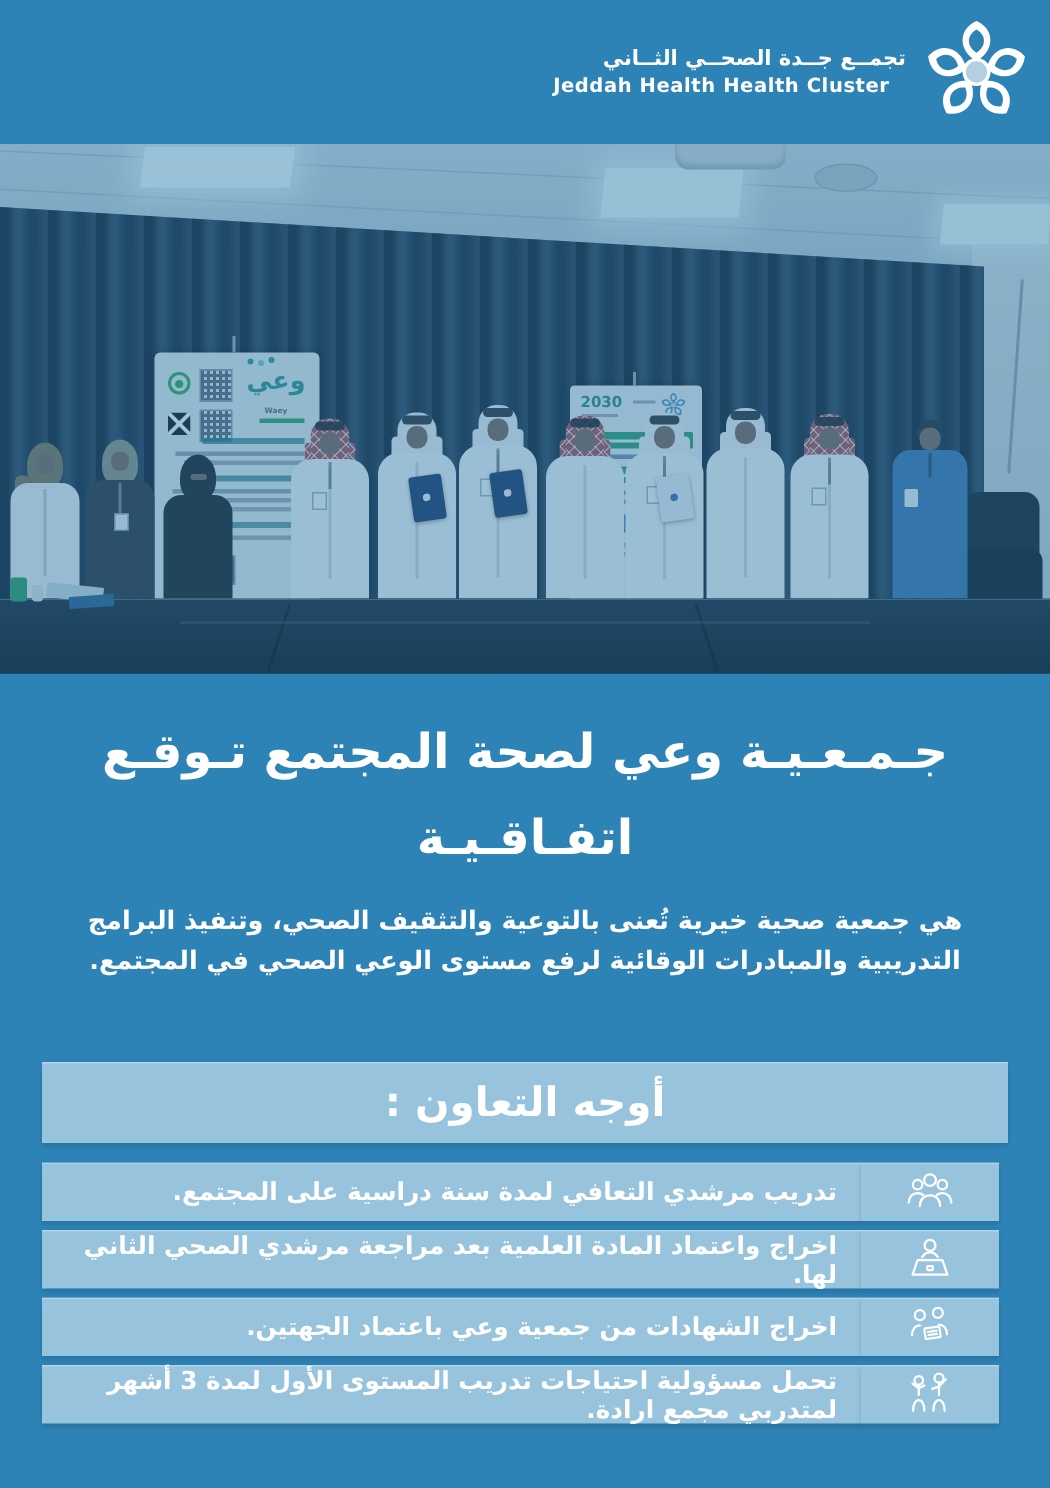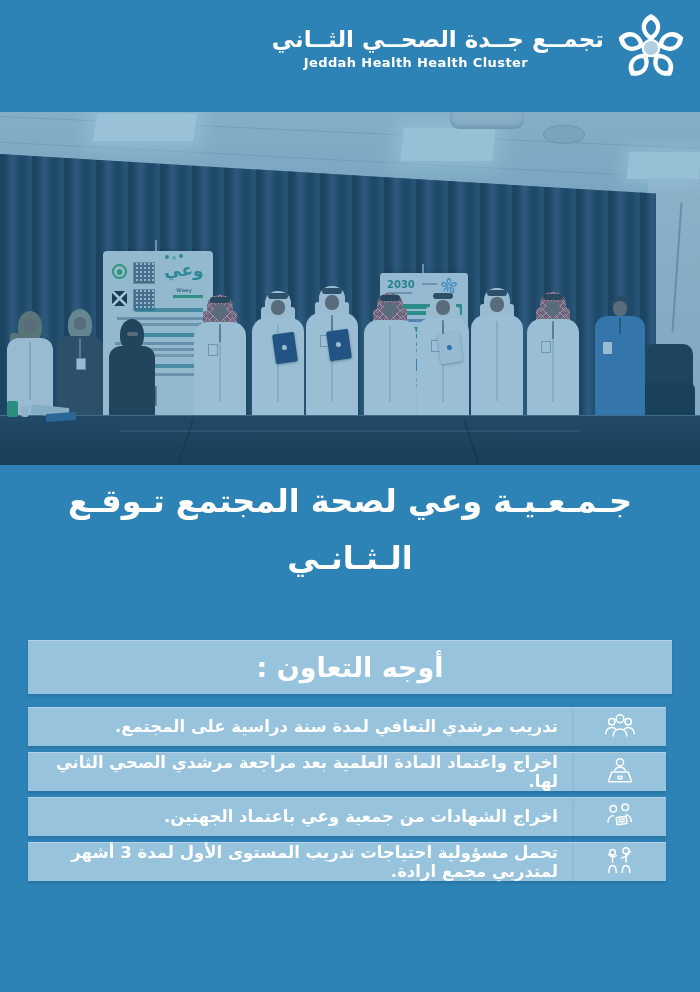--- a/index.html
+++ b/index.html
@@ -9,27 +9,27 @@
     margin:0 auto;
   }
   
   .header{
     position:absolute;top:0;left:0;width:700px;height:96px;
     display:flex;align-items:center;justify-content:flex-end;
     padding-right:12px;box-sizing:border-box;
   }
   .brand{display:flex;align-items:center;}
   .brand-text{text-align:center;color:#fff;margin-right:10px;}
-  .brand-ar{font-size:23px;font-weight:bold;direction:rtl;letter-spacing:0;margin-left:44px;}
+  .brand-ar{font-size:14px;font-weight:bold;direction:rtl;letter-spacing:0;margin-left:44px;}
   .brand-en{font-size:13px;font-weight:600;letter-spacing:.4px;margin-top:3px;}
   .brand-logo{width:74px;height:74px;}
   
   .photo{
     position:absolute;top:96px;left:0;width:700px;height:353px;
-    background:#23374a;overflow:hidden;margin-top:16px;
+    background:#23374a;overflow:hidden;
   }
   
   .content{position:absolute;top:449px;left:0;width:700px;color:#fff;}
   .headline{margin:24px 28px 0;font-weight:bold;}
   .headline span{display:block;text-align:center;font-size:32px;line-height:57px;}
   .desc{
     margin:14px 44px 0;text-align:center;direction:rtl;
     font-size:17px;font-weight:bold;line-height:1.6;
   }
   .coop-title{
@@ -262,22 +262,23 @@
       <div style="position: absolute; left: 120px; top: 318px; width: 460px; height: 1.5px; background: rgba(170, 200, 220, 0.14); z-index: 6;"></div>
       <div style="position: absolute; left: 7px; top: 289px; width: 11px; height: 16px; border-radius: 2px; background: rgb(47, 158, 95); z-index: 7;"></div>
       <div style="position: absolute; left: 21px; top: 294px; width: 8px; height: 11px; border-radius: 1px 1px 3px 3px; background: rgb(216, 221, 224); z-index: 7;"></div>
       <div style="position: absolute; left: 31px; top: 294px; width: 38px; height: 10px; background: rgb(201, 212, 218); transform: rotate(6deg); border-radius: 1px; z-index: 7;"></div>
       <div style="position: absolute; left: 46px; top: 301px; width: 30px; height: 8px; background: rgb(43, 93, 140); transform: rotate(-4deg); border-radius: 1px; z-index: 7;"></div>
       <div style="position: absolute; left: 0px; top: 0px; width: 700px; height: 353px; background: rgba(40, 118, 170, 0.42); z-index: 9;"></div>
     </div>
 
   <section class="content">
     <h1 class="headline" dir="rtl">
-      <span>جـمـعـيـة وعي لصحة المجتمع تـوقـع الـثـانـي</span>
+      <span>جـمـعـيـة وعي لصحة المجتمع تـوقـع اتفـاقـيـة</span>
     </h1>
+    <p class="desc">هي جمعية صحية خيرية تُعنى بالتوعية والتثقيف الصحي، وتنفيذ البرامج التدريبية والمبادرات الوقائية لرفع مستوى الوعي الصحي في المجتمع.</p>
 
     <div class="coop-title">
       <span>أوجه التعاون :</span>
     </div>
     <div id="coop-rows">
         <div class="coop-row">
           <div class="coop-text">تدريب مرشدي التعافي لمدة سنة دراسية على المجتمع.</div>
           <div class="coop-icon">
             <svg width="36" height="36" viewBox="0 0 48 48">
               <circle cx="13" cy="17" r="4.2"></circle>

